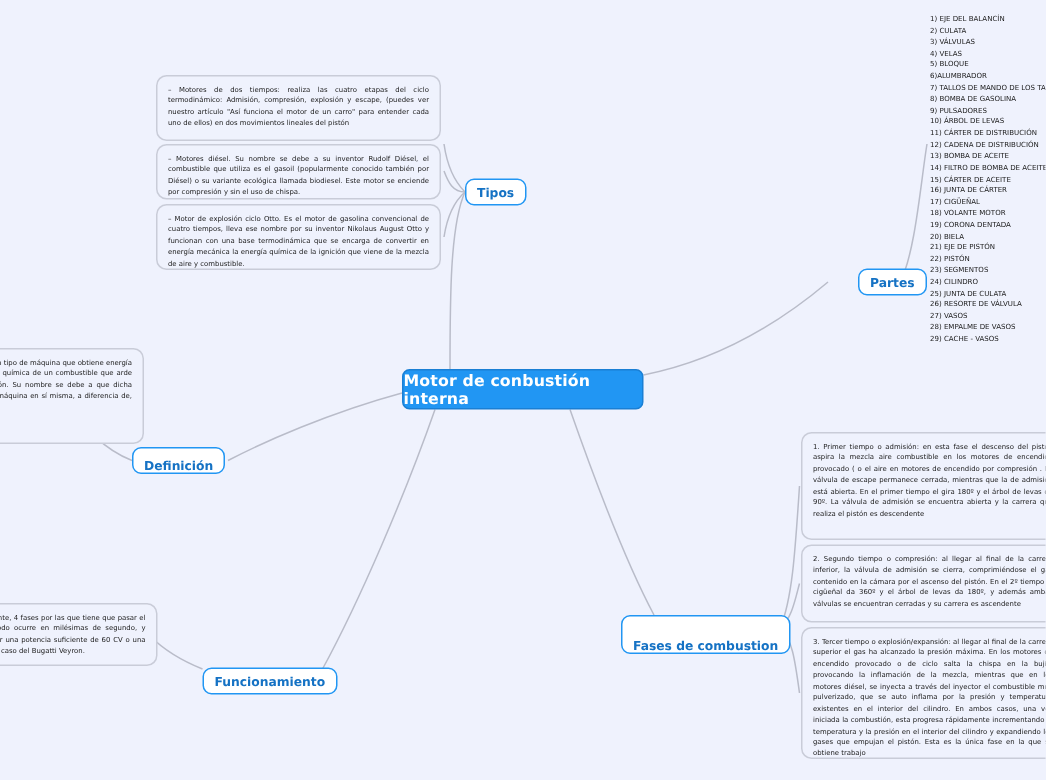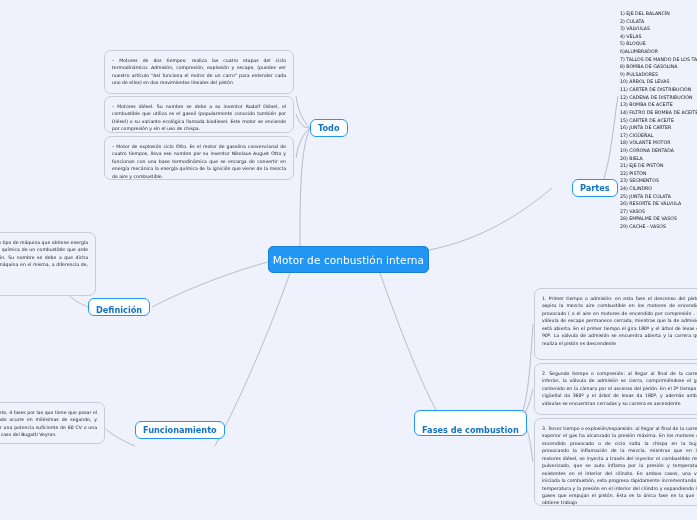--- a/index.html
+++ b/index.html
@@ -17,21 +17,21 @@
   .root-node{
     position:absolute;
     left:268px;top:246px;
     width:161px;height:27px;
     background:#2196f3;
     border:1px solid #1a7fd4;
     border-radius:5px;
     display:flex;align-items:center;justify-content:center;
     color:#ffffff;
     font-size:10.5px;
-    font-weight:normal;
+    font-weight:bold;
     letter-spacing:.1px;
     box-sizing:border-box;
   }
 
   
   .branch{
     position:absolute;
     background:#ffffff;
     border:1.6px solid #2196f3;
     border-radius:6px;
@@ -39,21 +39,21 @@
     color:#1572c4;
     font-size:8.2px;
     font-weight:bold;
     box-sizing:border-box;
     white-space:nowrap;
     padding:0 7px;
   }
   #branch-tipos{left:310px;top:119px;height:18px;}
   #branch-partes{left:552px;top:179px;height:18px;margin-left:20px;}
   #branch-definicion{left:88px;top:298px;height:18px;align-items:flex-end;}
-  #branch-funcionamiento{left:135px;top:421px;height:18px;text-align:center;}
+  #branch-funcionamiento{left:135px;top:445px;height:18px;text-align:center;}
   #branch-fases{left:414px;top:410px;height:26px;align-items:flex-end;}
 
   
   .note{
     position:absolute;
     background:#eff2fd;
     border:1px solid #c9ccd8;
     border-radius:7px;
     box-sizing:border-box;
     color:#1a1a1a;
@@ -123,21 +123,21 @@
       <path d="M520,419 C528,412 530,400 533,389"></path>
       <path d="M520,419 C528,425 530,440 533,462"></path>
     </g>
   </svg>
 
   <div class="root-node">
     <span>Motor de conbustión interna</span>
   </div>
 
   <div class="branch" id="branch-tipos">
-    <span>Todo</span>
+    <span>Tipos</span>
   </div>
 
   <div class="branch" id="branch-partes">
     <span>Partes</span>
   </div>
 
   <div class="branch" id="branch-definicion">
     <span>Definición</span>
   </div>
 

